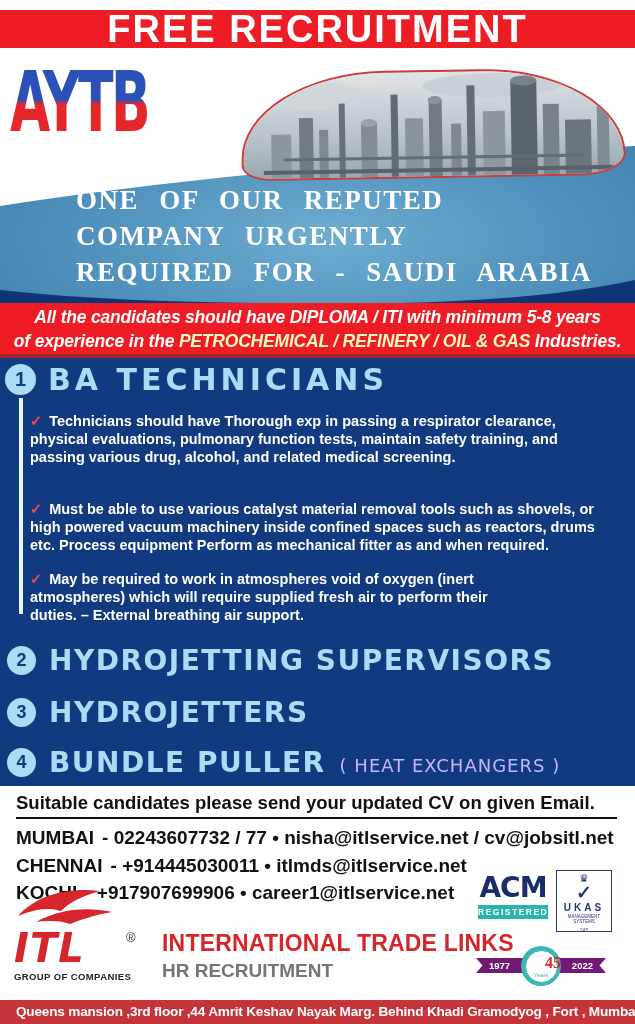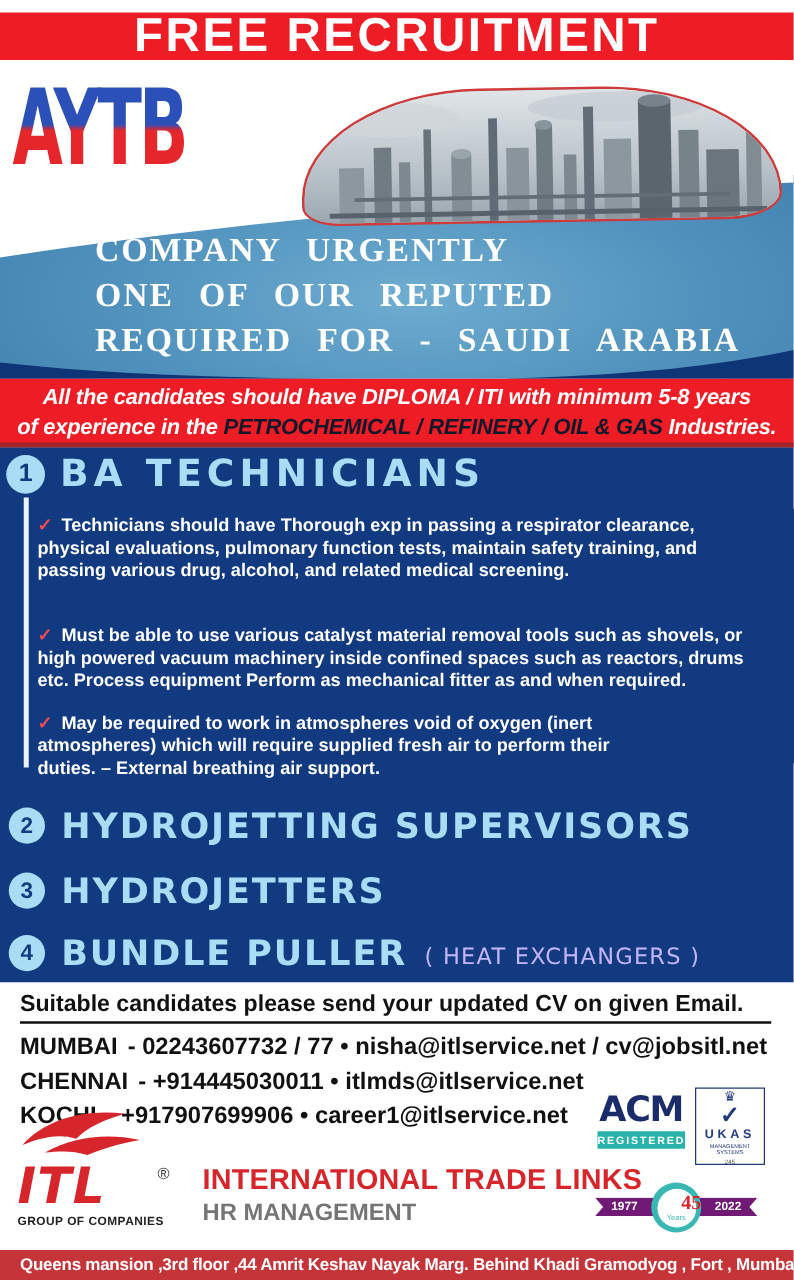--- a/index.html
+++ b/index.html
@@ -30,21 +30,21 @@
   .hero svg.waves { position:absolute; inset:0; }
   .hero-text { position:absolute; left:76px; top:42px; color:#fff; z-index:4;
                font-family:"Liberation Serif", serif; font-weight:700; font-size:27px;
                line-height:36px; letter-spacing:1.5px; word-spacing:12px; white-space:nowrap; }
 
   
   .qual { position:absolute; top:303px; left:0; width:635px; height:55px; background:#ee1c25;
           border-bottom:4px solid #a02326; color:#fff; font-style:italic; font-weight:700;
           font-size:17.5px; line-height:24px; text-align:center; display:flex; flex-direction:column;
           justify-content:center; letter-spacing:-0.2px; }
-  .qual .hl { color:#0f172a; }
+  .qual .hl { color:#fef9c3; }
 
   
   .navy { position:absolute; top:358px; left:0; width:635px; height:428px; background:#123a80; }
   .jobrow { position:absolute; display:flex; align-items:center; }
   .badge { border-radius:50%; background:#a9dcf5; color:#123a80; font-weight:800;
            display:flex; align-items:center; justify-content:center; flex:0 0 auto; }
   .badge.b1 { width:31px; height:31px; font-size:20px; }
   .badge.bn { width:29px; height:29px; font-size:18px; }
   .jobtitle { color:#a9ddf6; font-family:"DejaVu Sans", sans-serif; font-weight:800; white-space:nowrap; }
   .jobtitle.t1 { font-size:30px; letter-spacing:4px; margin-left:12px; }
@@ -152,22 +152,22 @@
     </svg>
   </div>
 
   <div class="hero">
     <svg class="waves" width="635" height="163" viewBox="0 0 635 163">
       <path d="M0,0 H635 V6 C420,16 180,38 0,66 Z" fill="#ffffff"></path>
       <path d="M0,163 L0,150 C90,160 180,162 262,163 Z" fill="#0e3576"></path>
       <path d="M635,163 L635,140 C560,156 480,161 400,163 Z" fill="#0e3576"></path>
     </svg>
     <div class="hero-text">
+      <div>ONE OF OUR REPUTED</div>
       <div>COMPANY  URGENTLY</div>
-      <div>ONE OF OUR REPUTED</div>
       <div>REQUIRED FOR - SAUDI ARABIA</div>
     </div>
   </div>
 
   <div class="qual">
     <div>All the candidates should have DIPLOMA / ITI with minimum 5-8 years</div>
     <div><span>of experience in the </span><span class="hl">PETROCHEMICAL / REFINERY / OIL &amp; GAS</span><span> Industries.</span></div>
   </div>
 
   <div class="navy">
@@ -211,21 +211,21 @@
       </svg>
       <div style="position:relative;">
         <span class="itl-word">ITL</span>
         <span class="itl-reg">®</span>
       </div>
       <div class="itl-sub">GROUP OF COMPANIES</div>
     </div>
 
     <div class="company">
       <div class="cname">INTERNATIONAL TRADE LINKS</div>
-      <div class="cdiv">HR MANAGEMENT</div>
+      <div class="cdiv">HR RECRUITMENT</div>
     </div>
 
     <div class="acm">
       <div class="acm-word">ACM</div>
       <div class="acm-band">REGISTERED</div>
     </div>
 
     <div class="ukas">
       <div class="crown">♛</div>
       <div class="ucheck">✓</div>

